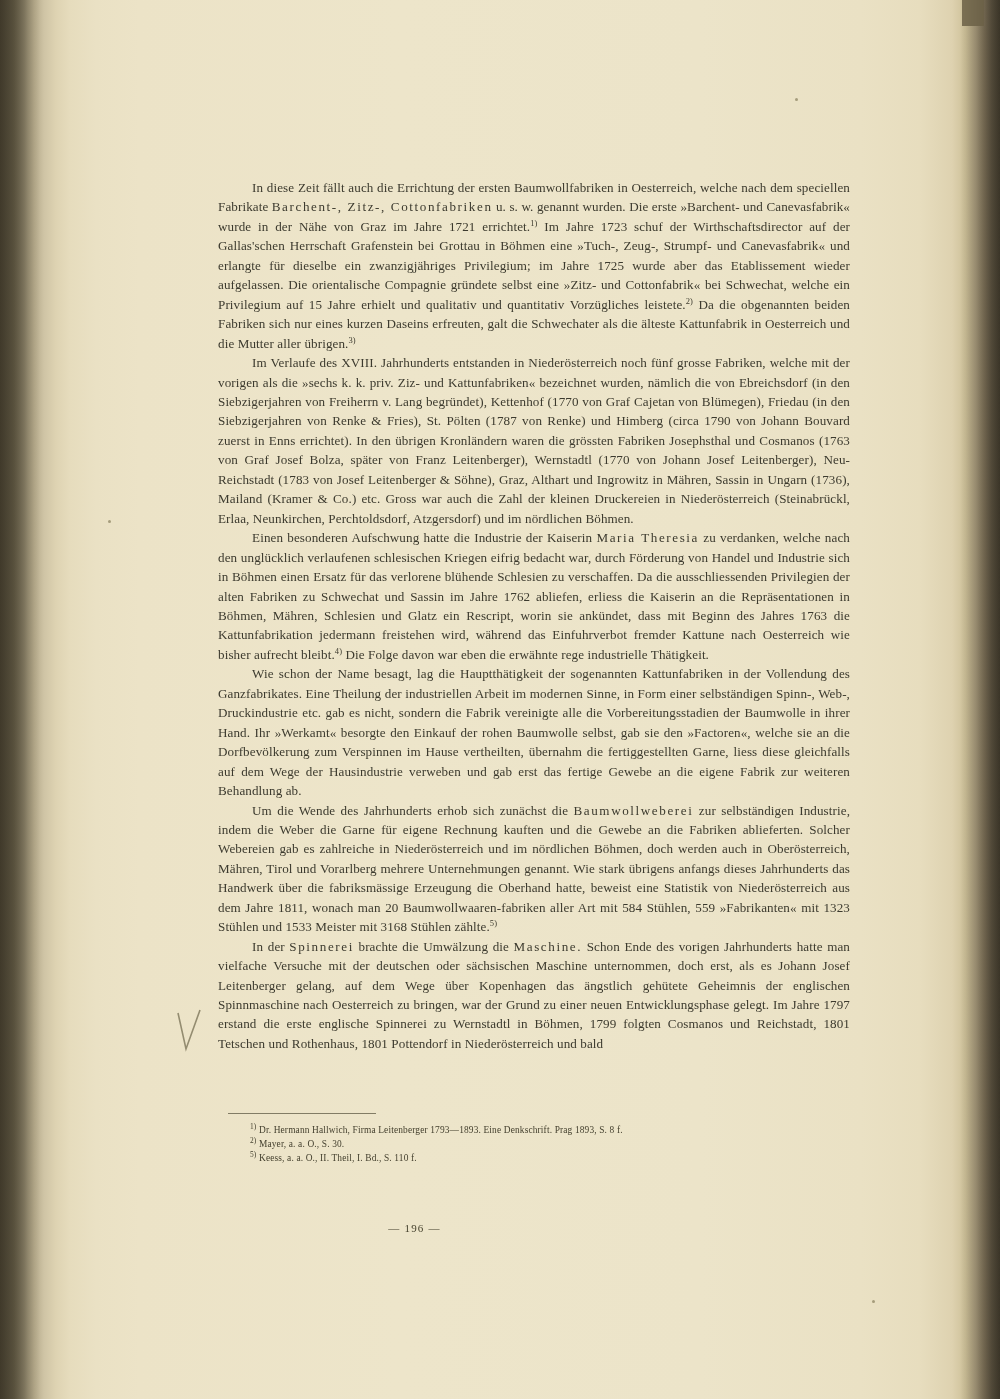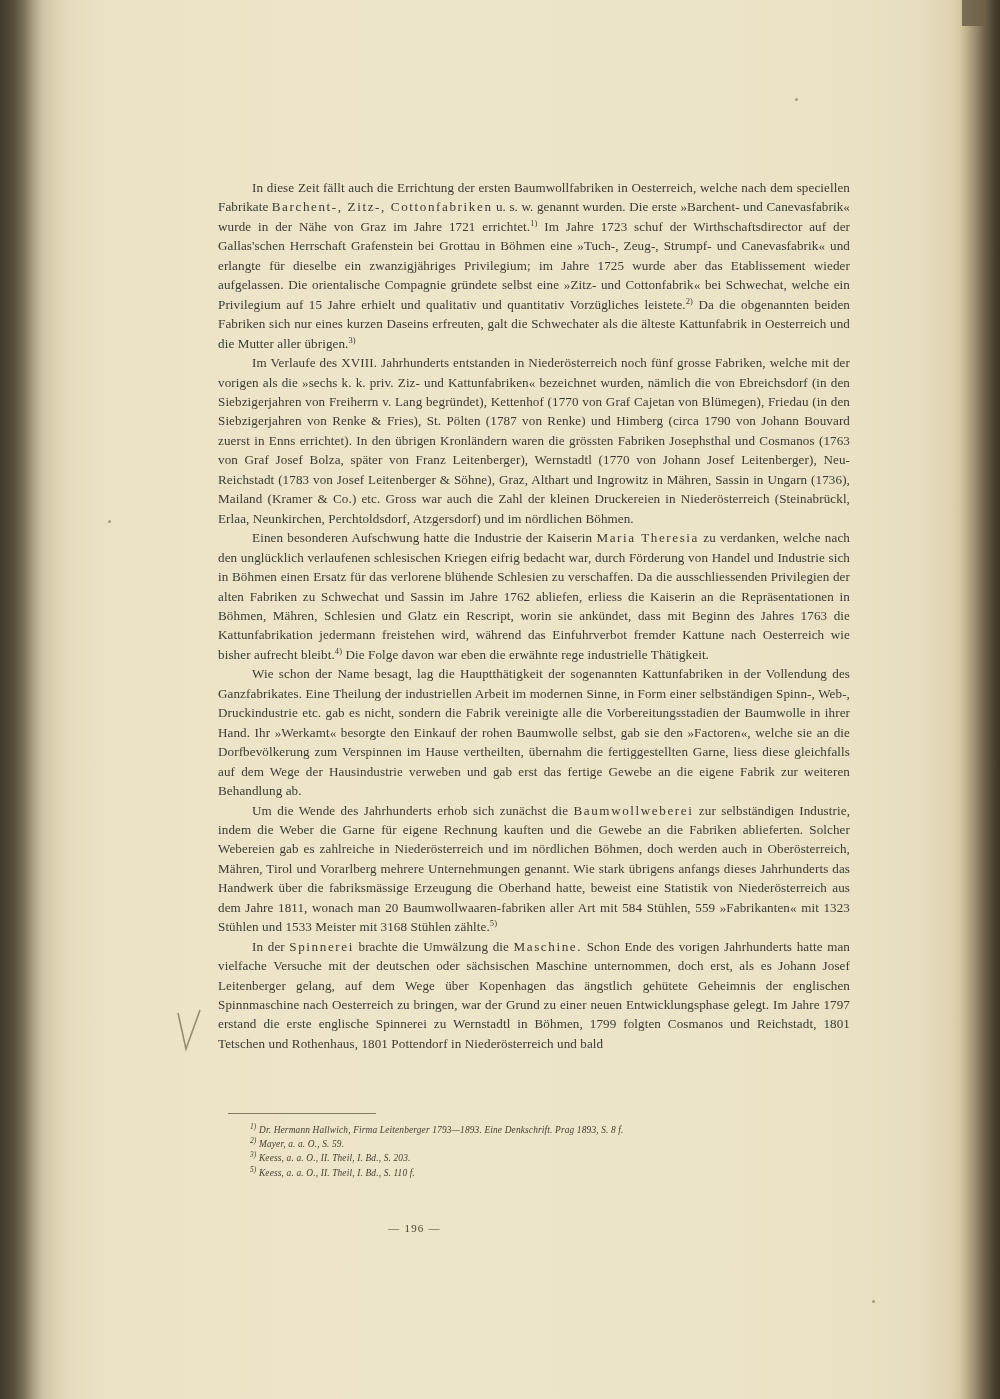--- a/index.html
+++ b/index.html
@@ -105,21 +105,20 @@
     left: 250px;
     top: 1123px;
     width: 600px;
     color: #45412f;
     font-size: 9.4px;
     line-height: 14.2px;
     letter-spacing: .15px;
   }
   .footnotes div {
     white-space: nowrap;
-    font-style: italic;
   }
   .fn-mark {
     font-size: 7.4px;
     vertical-align: super;
     line-height: 0;
   }
 
   .page-number {
     position: absolute;
     left: 0;
@@ -176,25 +175,21 @@
 
   <div class="footnote-rule"></div>
 
   <div class="footnotes">
     <div>
       <span class="fn-mark">1)</span>
       <span>Dr. Hermann Hallwich, Firma Leitenberger 1793—1893. Eine Denkschrift. Prag 1893, S. 8 f.</span>
     </div>
     <div>
       <span class="fn-mark">2)</span>
-      <span>Mayer, a. a. O., S. 59.</span>
-    </div>
-    <div>
-      <span class="fn-mark">3)</span>
-      <span>Keess, a. a. O., II. Theil, I. Bd., S. 203.</span>
+      <span>Mayer, a. a. O., S. 30.</span>
     </div>
     <div>
       <span class="fn-mark">5)</span>
       <span>Keess, a. a. O., II. Theil, I. Bd., S. 110 f.</span>
     </div>
   </div>
 
   <div class="page-number">— 196 —</div>
 </div>
 

